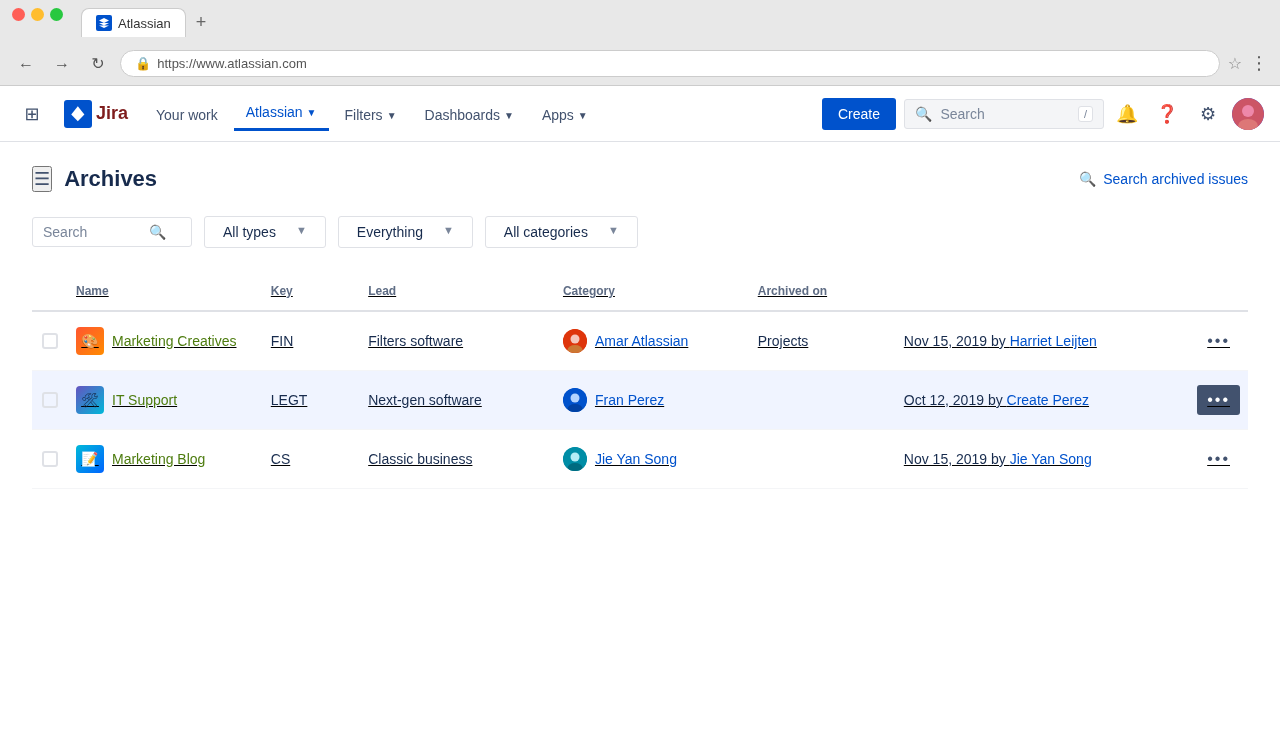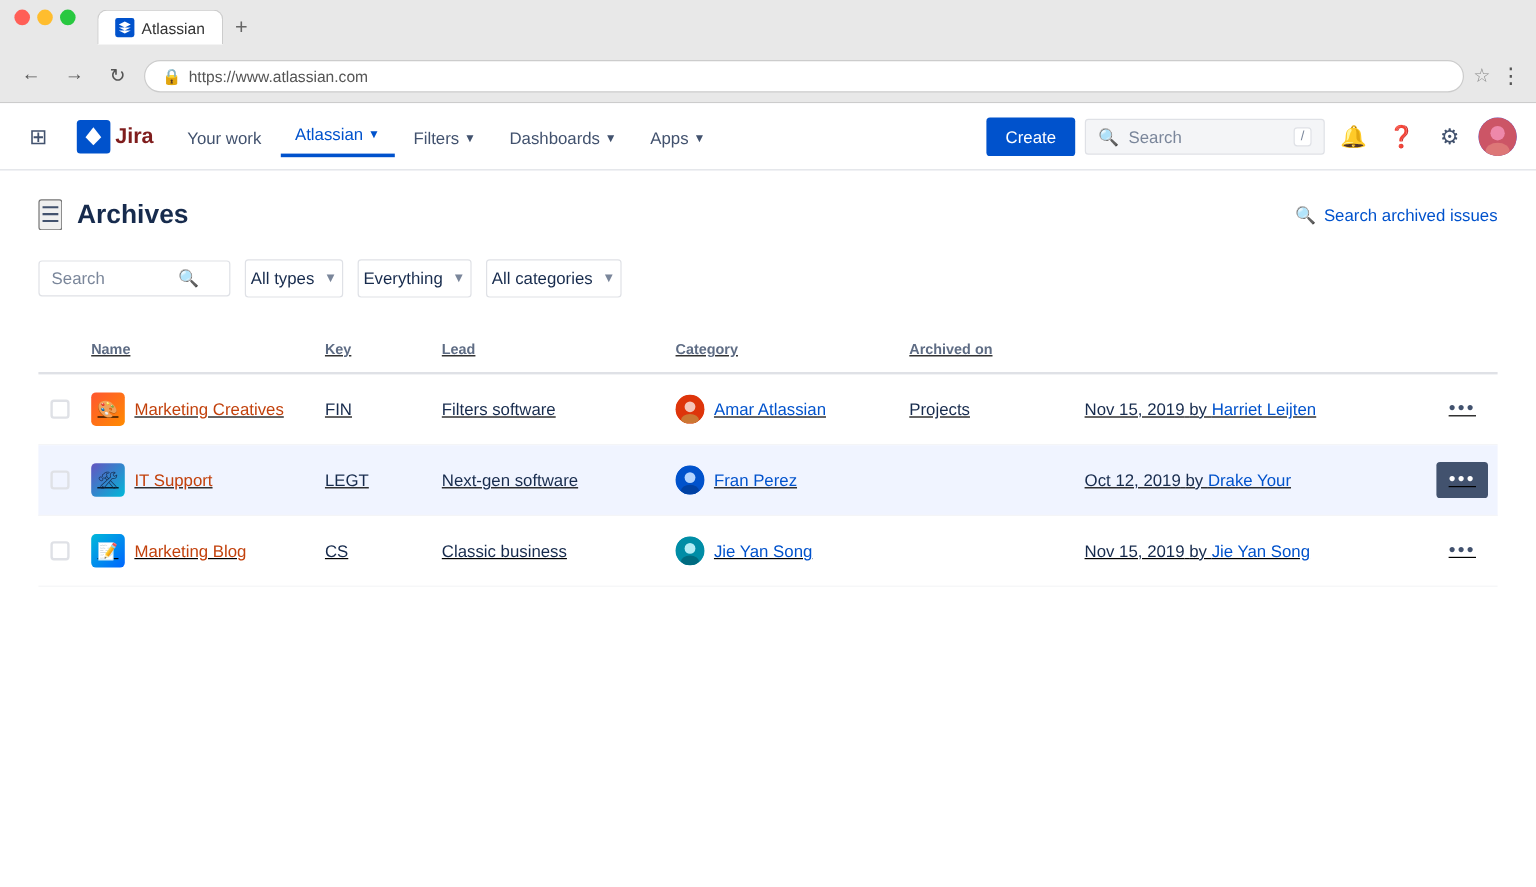--- a/index.html
+++ b/index.html
@@ -49,38 +49,38 @@
     .hamburger { color: #42526e; font-size: 18px; cursor: pointer; }
     .page-title { font-size: 22px; font-weight: 600; color: #172b4d; }
     .search-archived { display: flex; align-items: center; gap: 6px; color: #0052cc; font-size: 14px; cursor: pointer; }
 
     
     .filters-row { display: flex; align-items: center; gap: 12px; margin-bottom: 24px; }
     .filter-search { display: flex; align-items: center; background: white; border: 1px solid #dfe1e6; border-radius: 3px; padding: 6px 10px; gap: 6px; min-width: 160px; }
     .filter-search input { border: none; outline: none; font-size: 14px; color: #172b4d; background: transparent; width: 100px; }
     .filter-search input::placeholder { color: #7a869a; }
     .filter-search-icon { color: #7a869a; font-size: 14px; }
-    .filter-select { display: flex; align-items: center; background: white; border: 1px solid #dfe1e6; border-radius: 3px; padding: 7px 4px; gap: 8px; cursor: pointer; font-size: 14px; color: #172b4d; white-space: nowrap; }
+    .filter-select { display: flex; align-items: flex-start; background: white; border: 1px solid #dfe1e6; border-radius: 3px; padding: 7px 18px; gap: 20px; cursor: pointer; font-size: 14px; color: #172b4d; white-space: nowrap; }
     .filter-chevron { color: #7a869a; font-size: 11px; }
 
     
     .table-container { width: 100%; text-decoration: underline; }
     .table-header { display: grid; grid-template-columns: 36px 2fr 1fr 2fr 2fr 1.5fr 3fr 60px; padding: 8px 0; border-bottom: 2px solid #dfe1e6; }
     .th { font-size: 12px; font-weight: 600; color: #5e6c84; text-transform: none; padding: 4px 8px; }
     .table-row-wrapper { border-bottom: 1px solid #f4f5f7; }
     .table-row { display: grid; grid-template-columns: 36px 2fr 1fr 2fr 2fr 1.5fr 3fr 60px; padding: 10px 0; align-items: center; }
     .td { padding: 4px 8px; font-size: 14px; color: #172b4d; }
     .checkbox-cell { display: flex; align-items: center; justify-content: center; }
     .checkbox { width: 16px; height: 16px; border: 2px solid #dfe1e6; border-radius: 3px; cursor: pointer; }
     .project-icon { width: 28px; height: 28px; border-radius: 4px; display: flex; align-items: center; justify-content: center; font-size: 14px; margin-right: 8px; flex-shrink: 0; }
     .project-icon-1 { background: linear-gradient(135deg, #ff5630, #ff8b00); }
     .project-icon-2 { background: linear-gradient(135deg, #6554c0, #00b8d9); }
     .project-icon-3 { background: linear-gradient(135deg, #00b8d9, #0065ff); }
     .project-name-cell { display: flex; align-items: center; }
-    .project-name { font-size: 14px; color: #c2410c; }
+    .project-name { font-size: 14px; color: #4d7c0f; }
     .lead-cell { display: flex; align-items: center; gap: 8px; }
     .lead-avatar { width: 24px; height: 24px; border-radius: 50%; background: #ddd; overflow: hidden; display: flex; align-items: center; justify-content: center; font-size: 10px; color: white; font-weight: bold; }
     .lead-avatar-1 { background: #de350b; }
     .lead-avatar-2 { background: #0052cc; }
     .lead-avatar-3 { background: #008da6; }
     .lead-name { color: #0052cc; cursor: pointer; }
     .archived-info { color: #172b4d; font-size: 14px; }
     .archived-by { color: #0052cc; cursor: pointer; }
     .more-btn { background: #42526e; color: white; border: none; border-radius: 3px; padding: 6px 10px; cursor: pointer; font-size: 16px; letter-spacing: 2px; display: flex; align-items: center; }
     .more-btn-inactive { background: transparent; color: #42526e; border: none; border-radius: 3px; padding: 6px 10px; cursor: pointer; font-size: 16px; letter-spacing: 2px; }
@@ -270,21 +270,21 @@
                 <circle cx="12" cy="10" r="4.5" fill="#b3d4ff"></circle>
                 <ellipse cx="12" cy="21" rx="7.5" ry="5" fill="#0041a3"></ellipse>
               </svg>
           </div>
           <span class="lead-name">Fran Perez</span>
         </div>
         <div class="td"></div>
         <div class="td archived-info">
           <span>Oct 12, 2019</span>
           <span> by </span>
-          <span class="archived-by">Drake Your</span>
+          <span class="archived-by">Create Perez</span>
         </div>
         <div class="td actions-cell">
           <button class="more-btn">•••</button>
         </div>
       </div>
     </div>
 
     <div class="table-row-wrapper">
       <div class="table-row">
         <div class="td checkbox-cell">

